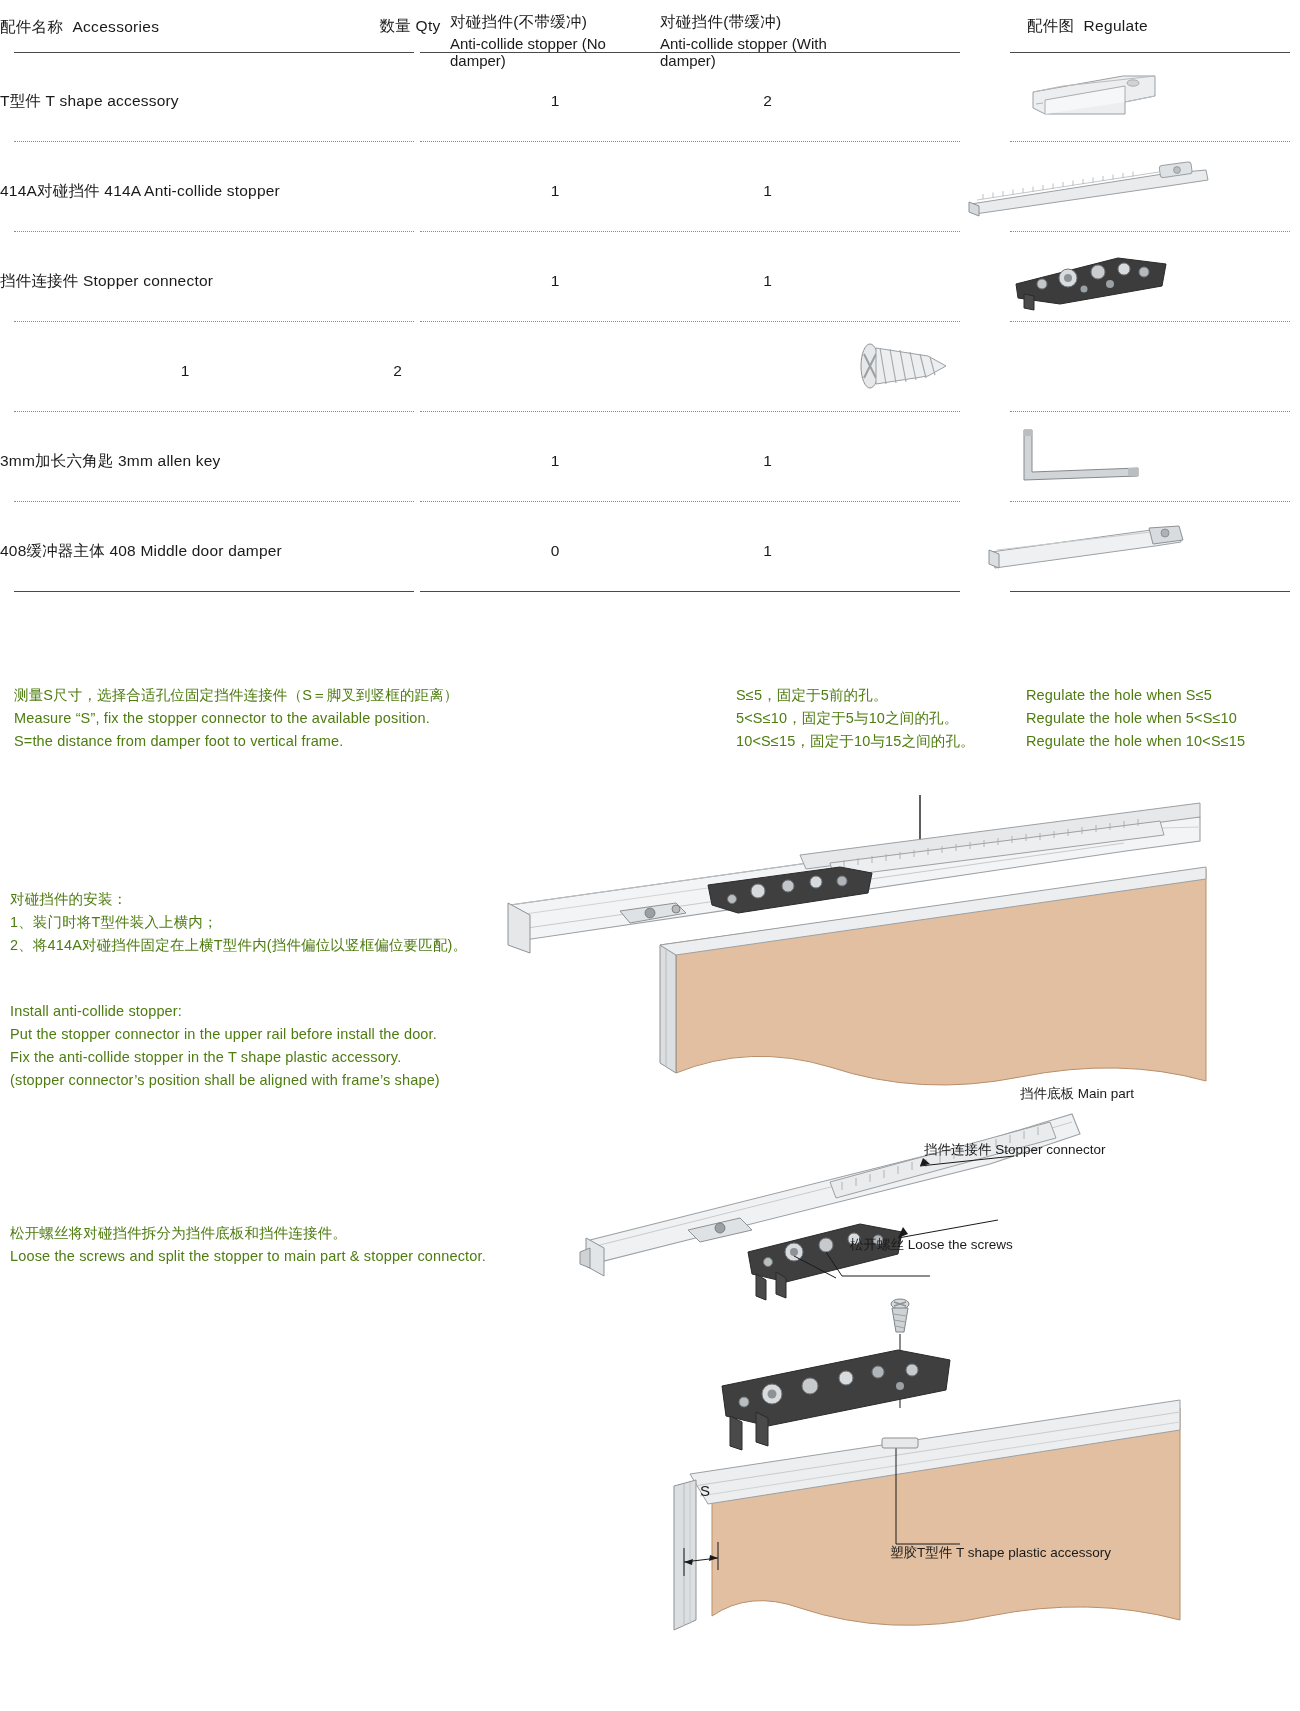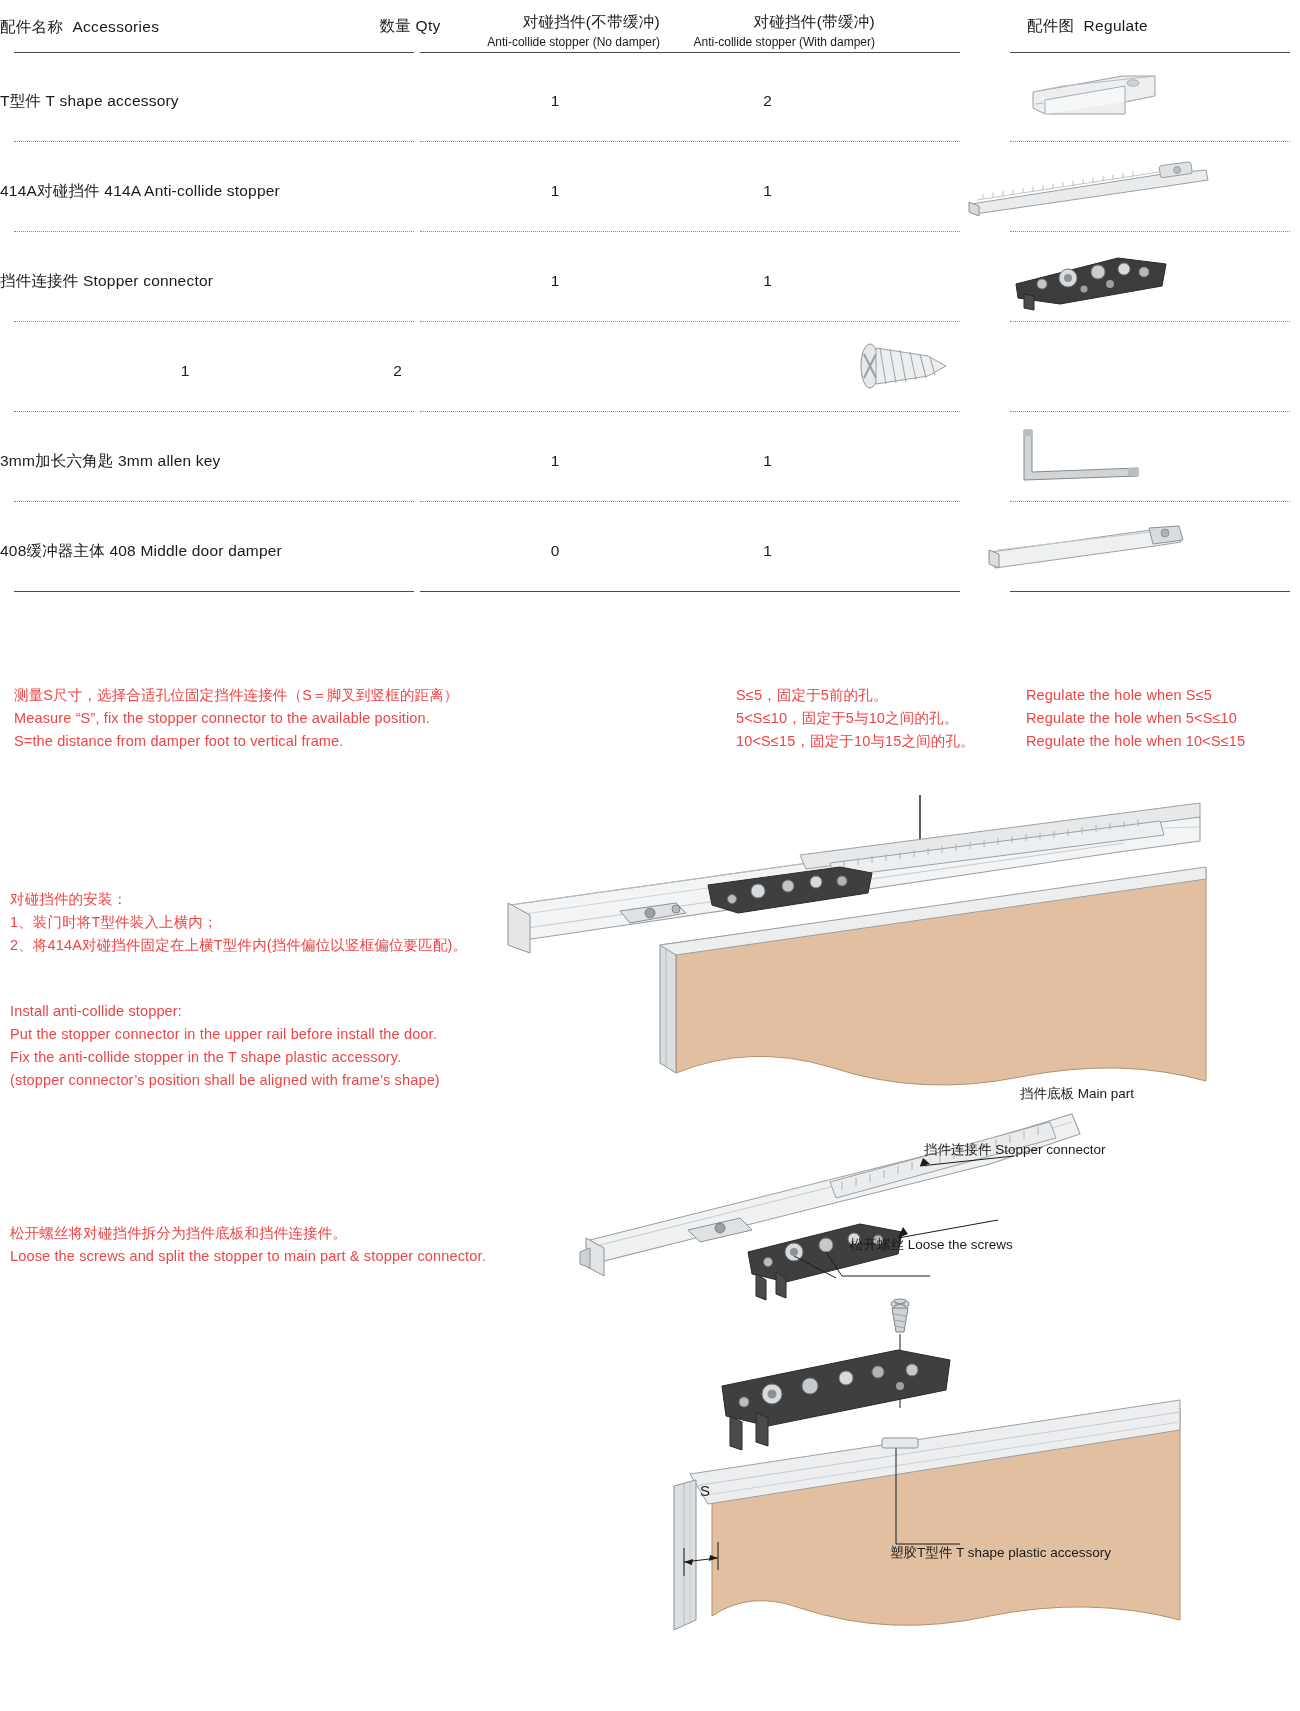--- a/index.html
+++ b/index.html
@@ -66,47 +66,47 @@
     text-align: center;
     position: relative;
     height: 90px;
   }
   .hd-main {
     font-size: 15.5px;
     letter-spacing: .3px;
     display: block;
   }
   .hd-sub {
-    font-size: 12px;
+    font-size: 15px;
     letter-spacing: 0;
     display: block;
     margin-top: 2px;
     color: #1a1a1a;
   }
-  .hd-center { text-align: right; }
+  .hd-center { text-align: left; }
 
   
   .rule-solid {
     position: absolute;
     height: 0;
     border-top: 1px solid #4a4a4a;
   }
   .rule-dot {
     position: absolute;
     height: 0;
     border-top: 1px dotted #8a8a8a;
   }
 
   
   .tblock {
     position: absolute;
     font-size: 14.5px;
     line-height: 1.58;
     letter-spacing: .15px;
-    color: #ef4444;
+    color: #4d7c0f;
     white-space: pre-line;
   }
   .label-txt {
     position: absolute;
     font-size: 13.5px;
     color: #1a1a1a;
     white-space: nowrap;
   }
 
   

